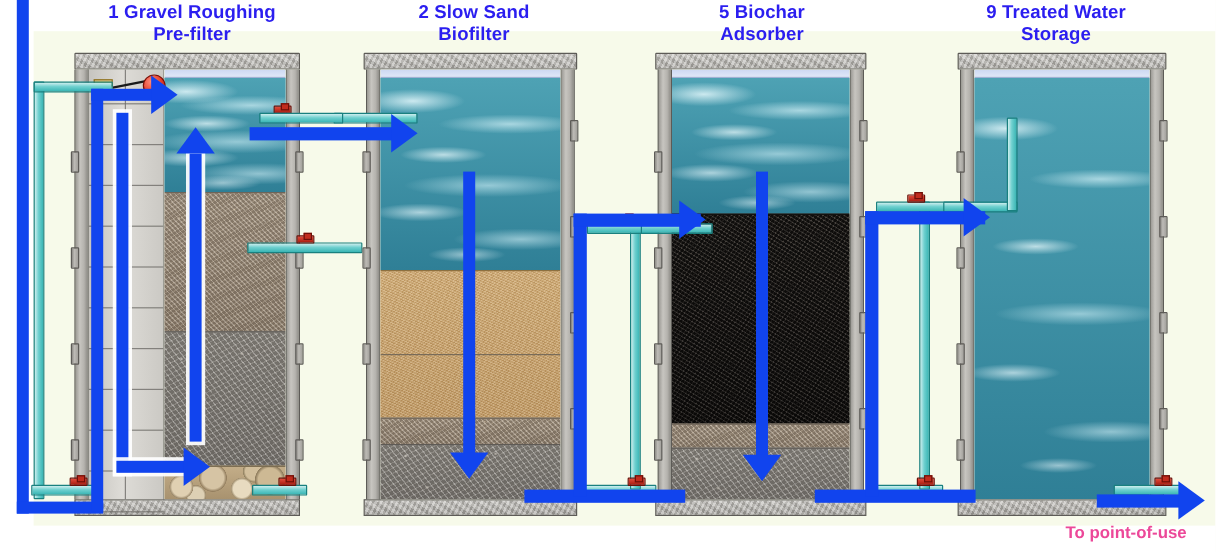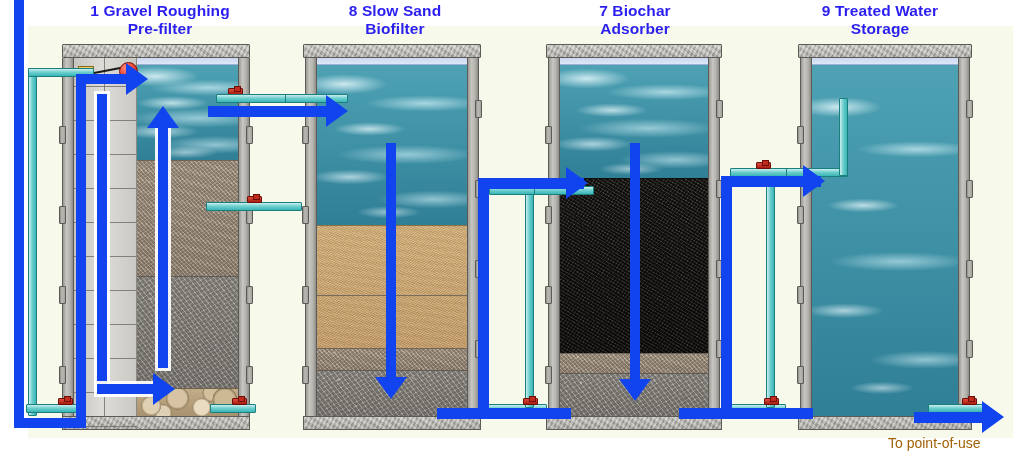--- a/index.html
+++ b/index.html
@@ -29,23 +29,23 @@
     text-align: center;
     color: #2b1ef0;
     font-size: 15.5px;
     font-weight: bold;
     line-height: 18px;
     letter-spacing: .1px;
     white-space: pre-line;
   }
   .footnote {
     position: absolute;
-    color: #a16207;
+    color: #ec4899;
     font-size: 14px;
-    font-weight: normal;
+    font-weight: bold;
     white-space: nowrap;
   }
   
   .tank { position: absolute; }
   .lid {
     position: absolute;
     background:
       repeating-linear-gradient(115deg, rgba(255,255,255,.30) 0 2px, rgba(0,0,0,.05) 2px 4px),
       repeating-linear-gradient(35deg, rgba(0,0,0,.10) 0 3px, rgba(255,255,255,.16) 3px 6px),
       linear-gradient(#c9c7c2, #a9a7a2);
@@ -208,23 +208,23 @@
 </style>
 </head>
 <body>
 
 <div id="stage">
 
   <div class="plate"></div>
 
   <div class="colhead" style="left:40px; top:2px; width:240px;">1 Gravel Roughing
 Pre-filter</div>
-  <div class="colhead" style="left:285px; top:2px; width:220px;">8 Slow Sand
+  <div class="colhead" style="left:285px; top:2px; width:220px;">2 Slow Sand
 Biofilter</div>
-  <div class="colhead" style="left:525px; top:2px; width:220px;">7 Biochar
+  <div class="colhead" style="left:525px; top:2px; width:220px;">5 Biochar
 Adsorber</div>
   <div class="colhead" style="left:765px; top:2px; width:230px;">9 Treated Water
 Storage</div>
 
   <div class="footnote" style="left:888px; top:435px;">To point-of-use</div>
 
   <div class="tank">
     <div class="lid" style="left:62px;  top:44px;  width:188px; height:14px;"></div>
     <div class="base" style="left:62px;  top:416px; width:188px; height:14px;"></div>
     <div class="wall" style="left:62px;  top:58px;  width:12px;  height:358px;"></div>

